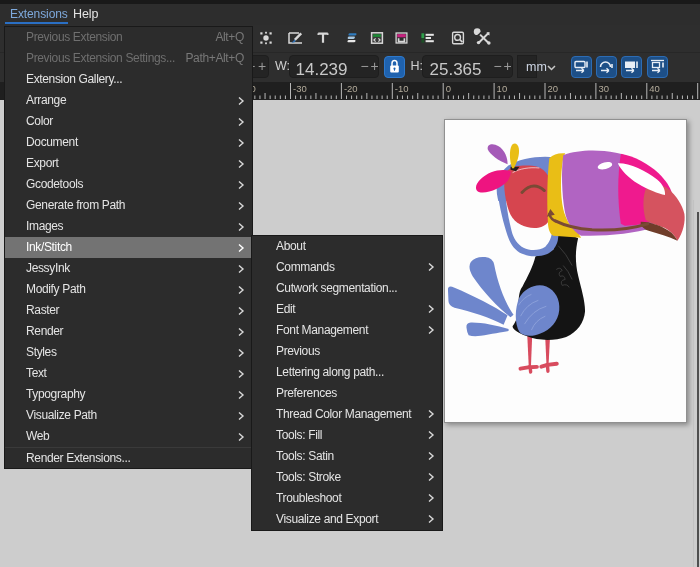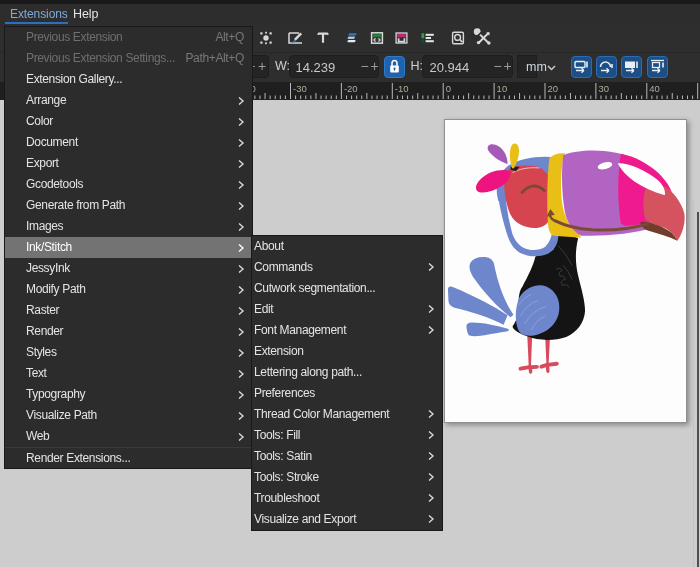--- a/index.html
+++ b/index.html
@@ -10,32 +10,32 @@
 .mb-line{left:5px;top:21.8px;width:63px;height:1.8px;background:#2a6fc4}
 .tb1{left:0;top:25px;width:700px;height:27px;background:#2e2e2e}
 .tb2{left:0;top:52px;width:700px;height:30px;background:#2e2e2e;border-top:1px solid #272727}
 .rulerwrap{left:0;top:82px;width:700px;height:18px}
 .canvas{left:0;top:100px;width:700px;height:467px;background:#cdcdcd}
 .page{left:444px;top:19px;width:241px;height:302px;background:#fdfdfd;border:1px solid #909090;box-shadow:2px 2px 5px rgba(0,0,0,.35)}
 .sbline{left:697px;top:112px;width:1.5px;height:363px;background:#4f4f4f}
 .sbgroove{left:692.5px;top:100px;width:1px;height:467px;background:#c2c2c2}
 
 .spin{top:2px;height:23px;background:#242424;border:1px solid #1e1e1e;border-radius:4px;box-sizing:border-box;color:#c8c8c8;font-size:12.5px}
-.spin .val{position:absolute;top:3.5px;font-size:13px;color:#c8c8c8}
+.spin .val{position:absolute;top:3.5px;font-size:17px;color:#c8c8c8}
 .pm{position:absolute;top:0;width:16px;height:21px;color:#9a9a9a;font-size:14px;text-align:center;line-height:21px}
 .lbl{top:6px;color:#d0d0d0;font-size:12.5px}
 .lock{left:384px;top:3px;width:21px;height:22px;background:#1f62ae;border:1px solid #2d79cc;border-radius:4px;box-sizing:border-box}
 .unit{left:517px;top:2px;width:20px;height:23px;background:#242424;border:1px solid #1e1e1e;border-radius:0;box-sizing:border-box;color:#ccd4e2;font-size:12.5px}
 .bbtn{top:3px;width:21px;height:22px;background:#1d4f87;border:1px solid #2c6cb4;border-radius:4px;box-sizing:border-box}
 
 .menu{left:4px;top:26px;width:249px;background:#2c2c2c;border:1.5px solid #191919;box-sizing:border-box;z-index:5}
 .submenu{left:251px;top:234.5px;width:192px;background:#2c2c2c;border:1.5px solid #191919;box-sizing:border-box;z-index:6}
 .mi{position:relative;height:21px;line-height:21px;color:#e4e4e4;font-size:12px;letter-spacing:-0.35px;white-space:nowrap}
 .menu .mi{padding-left:21px}
-.submenu .mi{padding-left:2px}
+.submenu .mi{padding-left:24px}
 .mi.dis{color:#6f6f6f}
 .mi.hl{background:#737373;color:#fff}
 .mi .sc{position:absolute;right:8px;top:0;color:#787878;font-size:12px}
 .mi .ar{position:absolute;right:7px;top:6.5px;width:8px;height:8px}
 .ar svg{display:block}
 .sep{height:1px;margin:0;background:#3a3a3a}
 </style></head>
 <body>
 <div class="abs topstrip"></div>
 <div class="abs menubar"></div>
@@ -113,21 +113,21 @@
       <span class="pm" style="left:77px">+</span>
     </div>
     <div class="abs lock"><svg width="19" height="20" viewBox="0 0 19 20">
         <rect x="5.2" y="8.5" width="8.6" height="7" rx="1" fill="#fff"></rect>
         <path d="M7 9 V6.2 a2.5 2.8 0 0 1 5 0 V9" stroke="#fff" stroke-width="1.5" fill="none"></path>
         <circle cx="9.5" cy="11.7" r="1.1" fill="#1f62ae"></circle>
         <rect x="9" y="11.7" width="1" height="2" fill="#1f62ae"></rect>
       </svg></div>
     <div class="abs lbl" style="left:410.5px">H:</div>
     <div class="abs spin" style="left:421.5px;width:91px">
-      <span class="val" style="left:7px">20.944</span>
+      <span class="val" style="left:7px">25.365</span>
       <span class="pm" style="left:67px">−</span>
       <span class="pm" style="left:77px">+</span>
     </div>
     <div class="abs unit">
       <span style="position:absolute;left:8px;top:3.5px">mm</span>
       <svg width="9" height="6" viewBox="0 0 9 6" style="position:absolute;left:29px;top:9px">
         <path d="M1 1 L4.5 4.5 L8 1" stroke="#c8c8c8" stroke-width="1.5" fill="none"></path>
       </svg>
     </div>
     <div class="abs bbtn" style="left:571px"><svg width="19" height="20" viewBox="0 0 19 20">
@@ -327,21 +327,21 @@
 <div class="mi ">Edit<span class="ar">
         <svg width="8" height="8" viewBox="0 0 8 8">
           <path d="M2 0.5 L6 4 L2 7.5" stroke="#d8d8d8" stroke-width="1.4" fill="none"></path>
         </svg>
       </span></div>
 <div class="mi ">Font Management<span class="ar">
         <svg width="8" height="8" viewBox="0 0 8 8">
           <path d="M2 0.5 L6 4 L2 7.5" stroke="#d8d8d8" stroke-width="1.4" fill="none"></path>
         </svg>
       </span></div>
-<div class="mi ">Extension</div>
+<div class="mi ">Previous</div>
 <div class="mi ">Lettering along path...</div>
 <div class="mi ">Preferences</div>
 <div class="mi ">Thread Color Management<span class="ar">
         <svg width="8" height="8" viewBox="0 0 8 8">
           <path d="M2 0.5 L6 4 L2 7.5" stroke="#d8d8d8" stroke-width="1.4" fill="none"></path>
         </svg>
       </span></div>
 <div class="mi ">Tools: Fill<span class="ar">
         <svg width="8" height="8" viewBox="0 0 8 8">
           <path d="M2 0.5 L6 4 L2 7.5" stroke="#d8d8d8" stroke-width="1.4" fill="none"></path>

